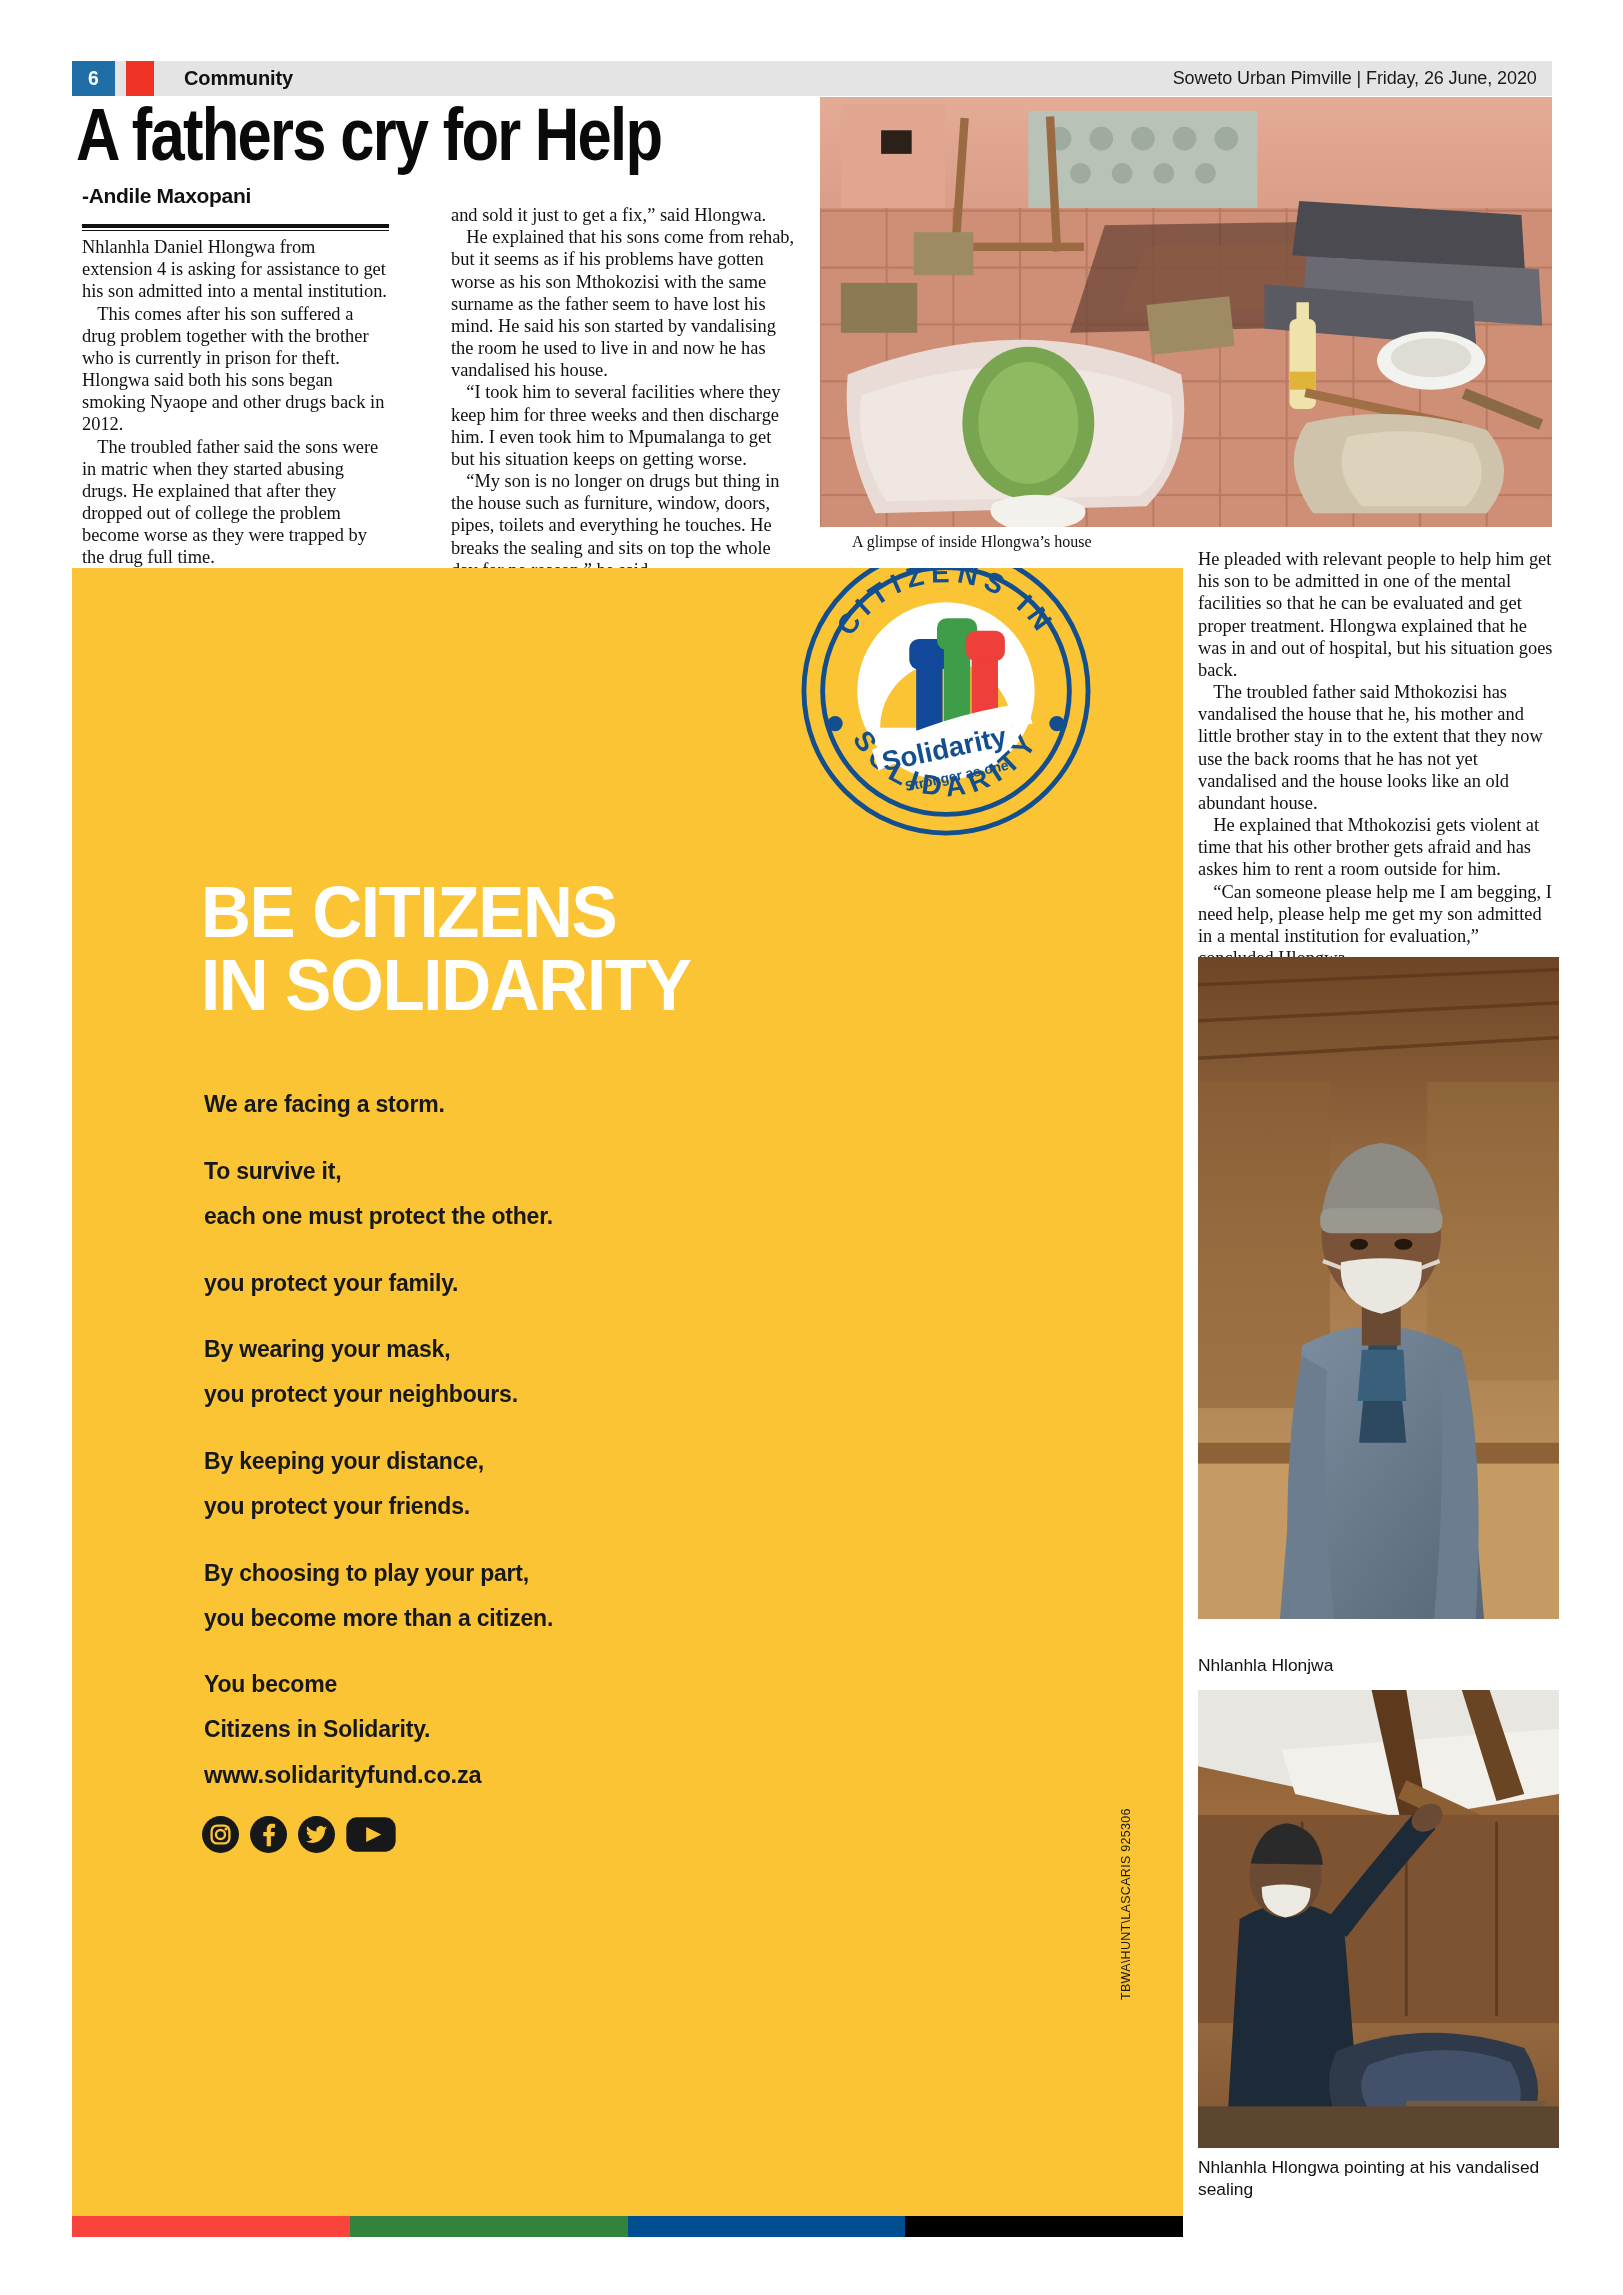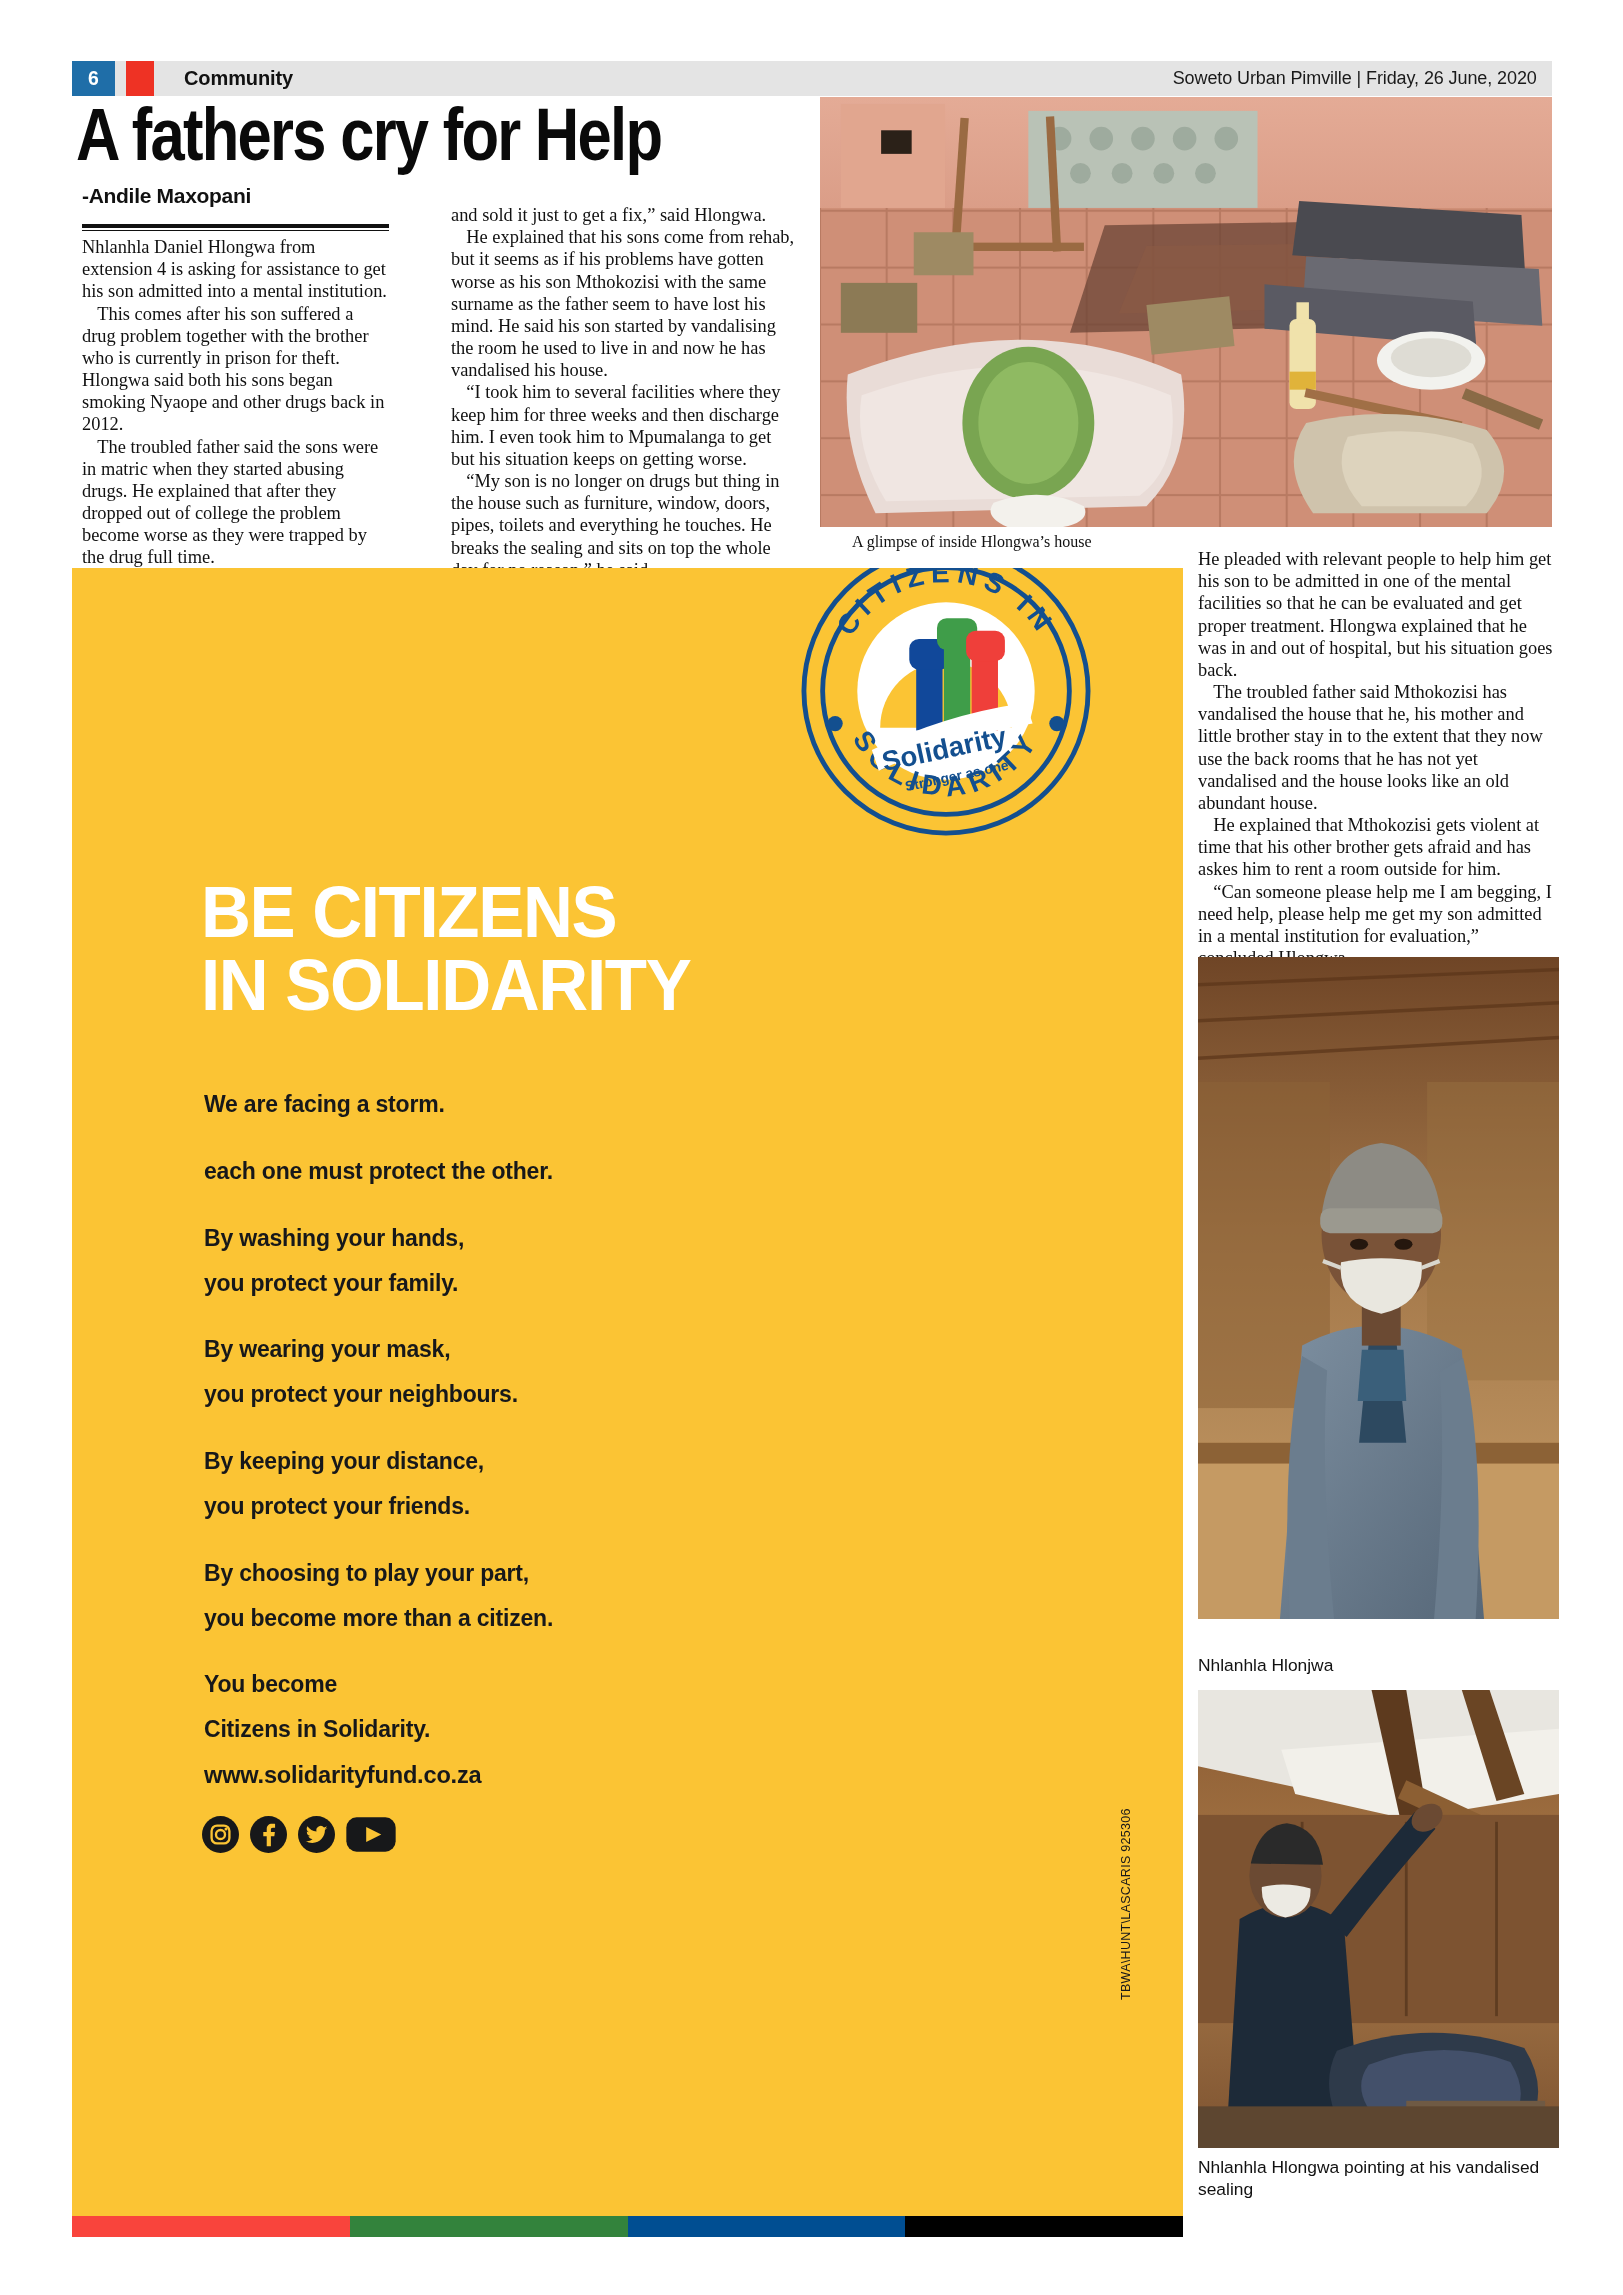--- a/index.html
+++ b/index.html
@@ -379,23 +379,23 @@
         <text x="232" y="344" font-family="Liberation Sans, sans-serif" font-size="20" font-weight="bold" fill="#134f8f" text-anchor="middle" transform="rotate(-12 232 344)">Stronger as one</text>
       </svg>
     </div>
 
     <div class="ad-headline">BE CITIZENS
 IN SOLIDARITY</div>
 
     <div class="ad-copy">
         <div>We are facing a storm.</div>
         <div class="blank"></div>
+        <div>To survive it,</div>
         <div>each one must protect the other.</div>
         <div class="blank"></div>
-        <div>By washing your hands,</div>
         <div>you protect your family.</div>
         <div class="blank"></div>
         <div>By wearing your mask,</div>
         <div>you protect your neighbours.</div>
         <div class="blank"></div>
         <div>By keeping your distance,</div>
         <div>you protect your friends.</div>
         <div class="blank"></div>
         <div>By choosing to play your part,</div>
         <div>you become more than a citizen.</div>

